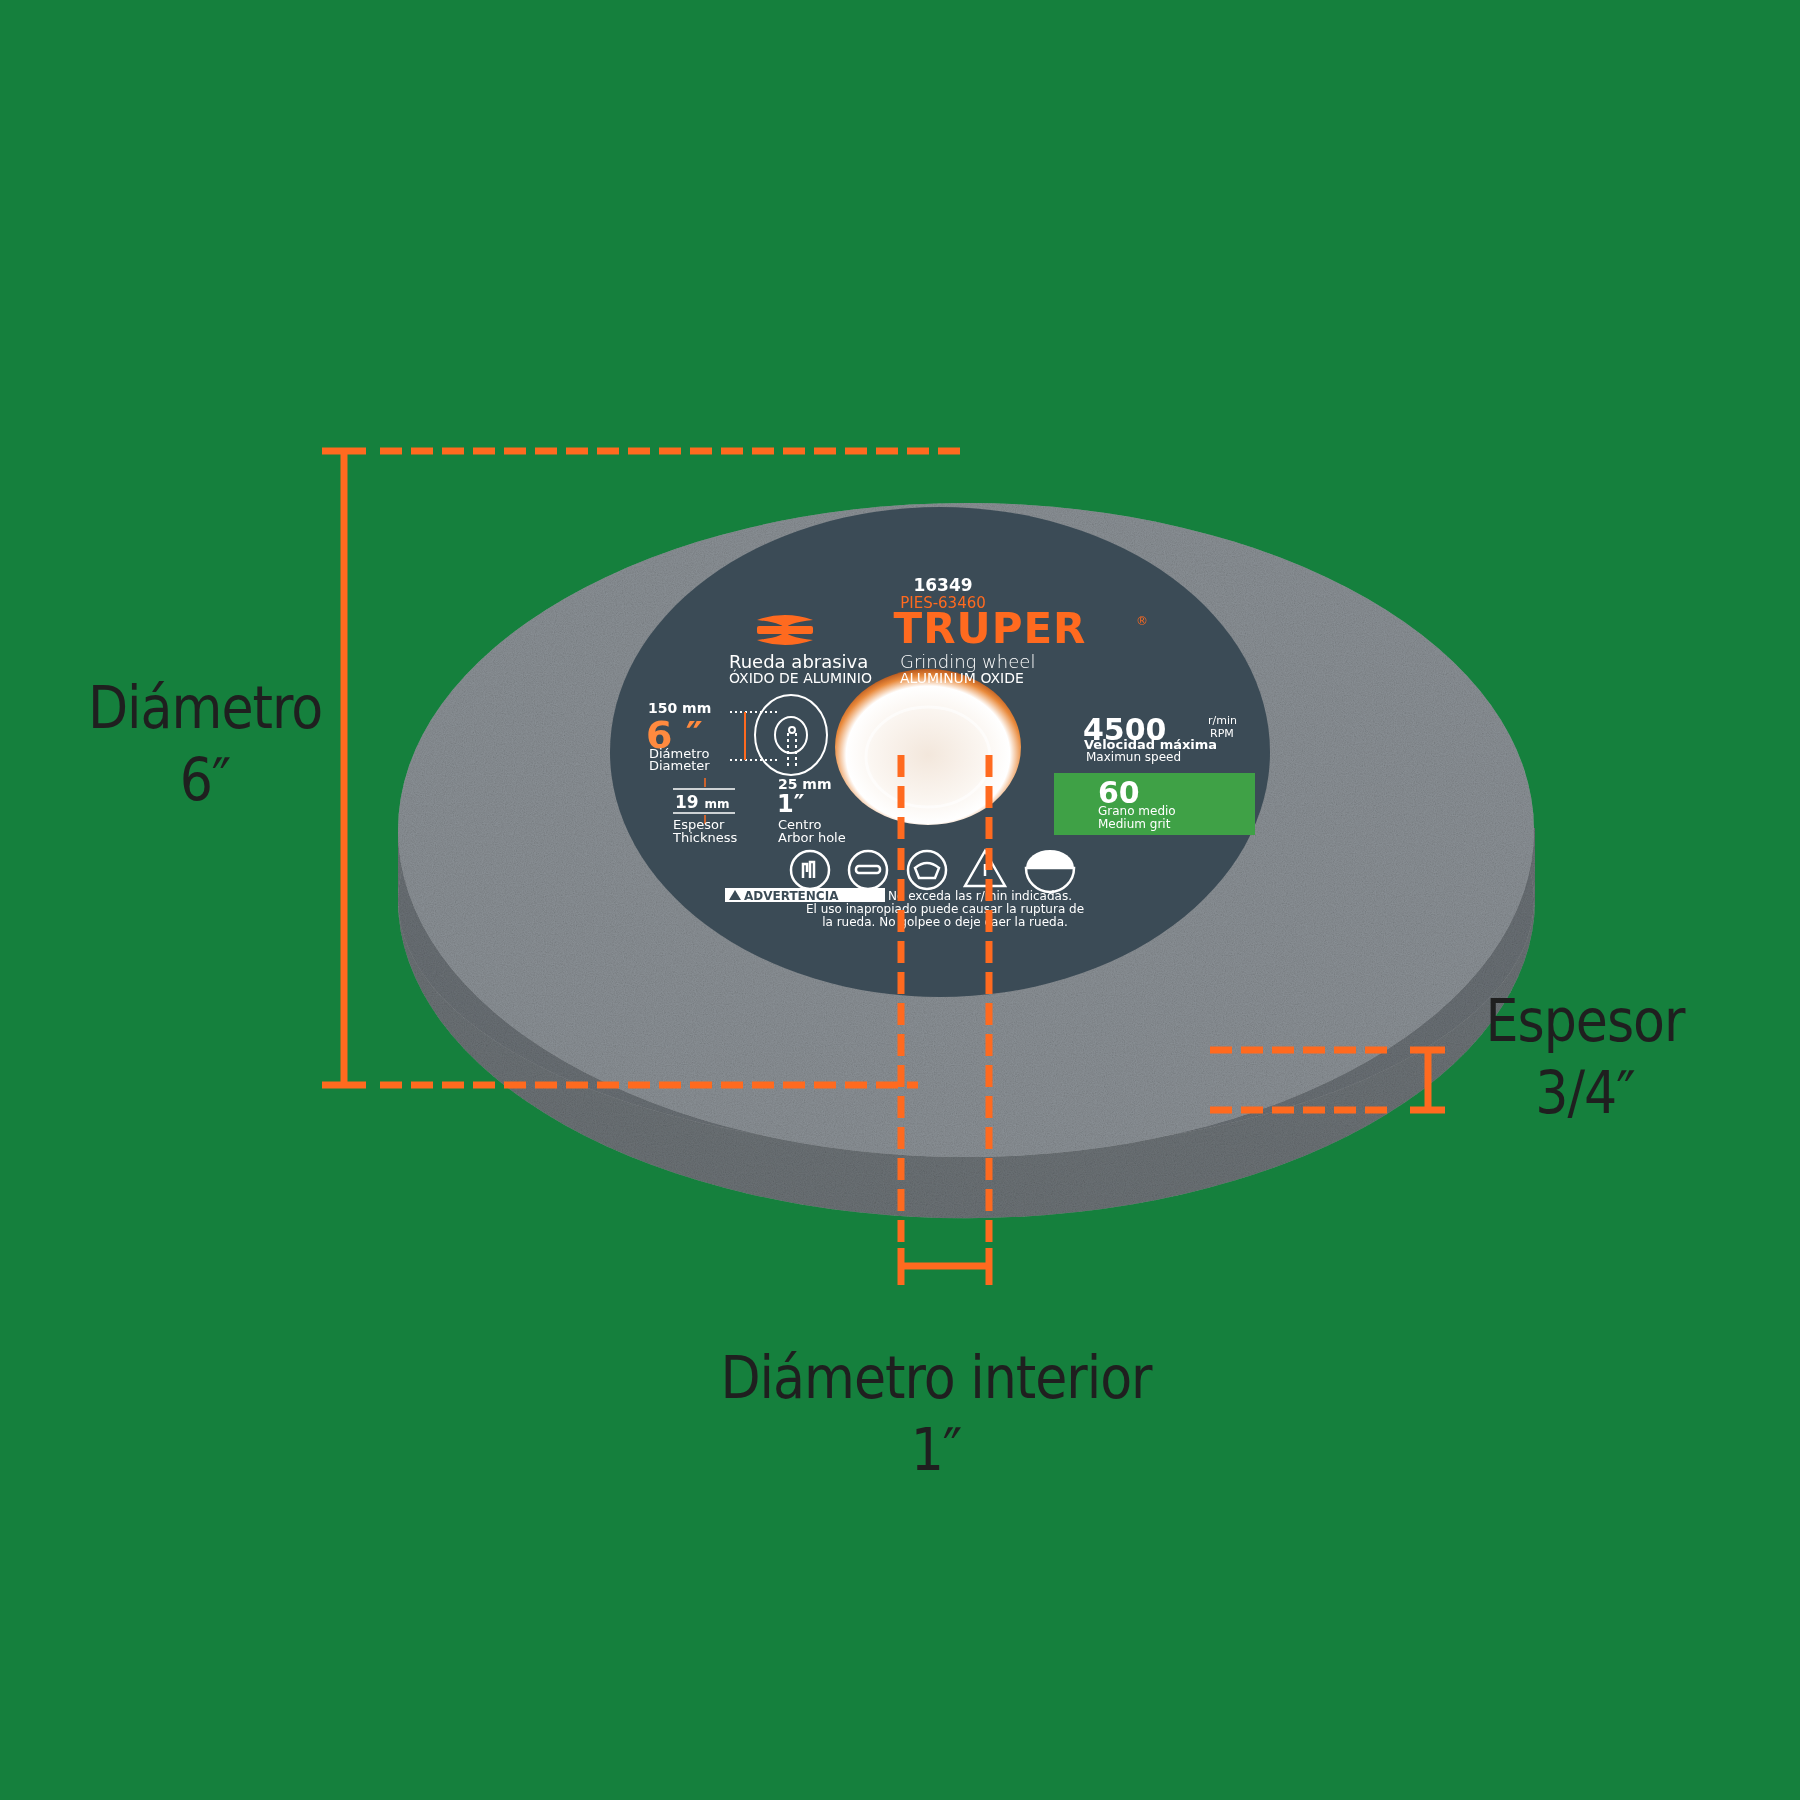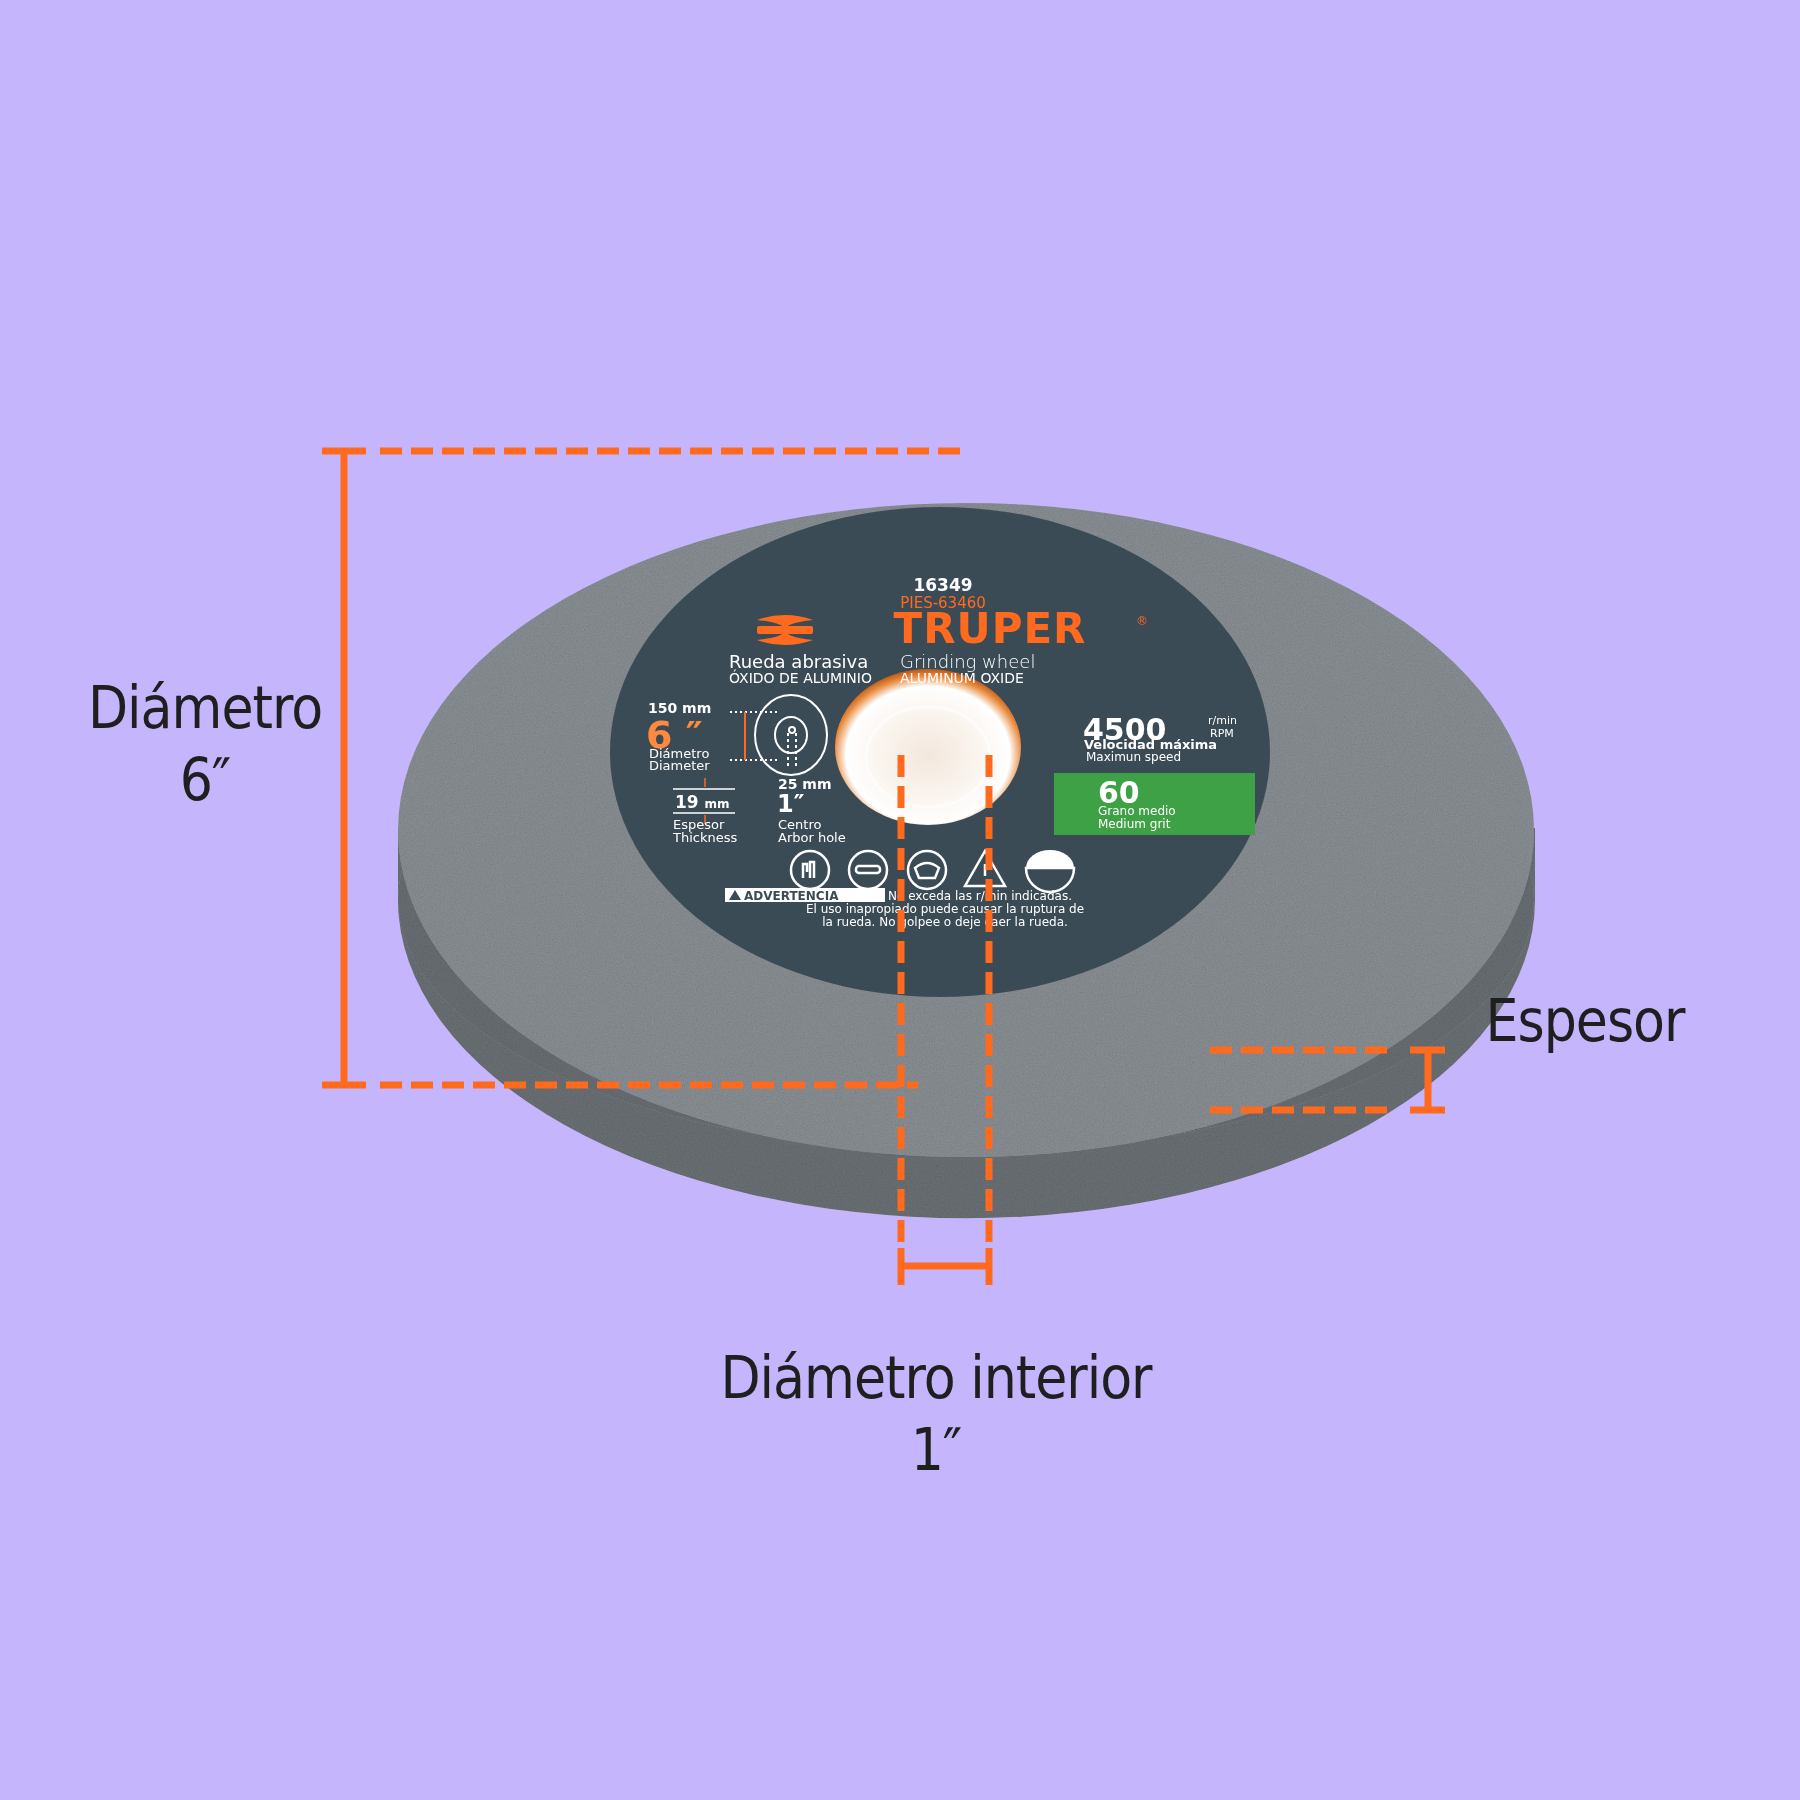--- a/index.html
+++ b/index.html
@@ -1,16 +1,16 @@
 <!DOCTYPE html>
 <html><head>
 <meta charset="utf-8">
 <style>
   html, body { margin:0; padding:0; background:#ffffff; }
-  #canvas { position:relative; width:1800px; height:1800px; background:#c4b5fd; overflow:hidden; font-family:"DejaVu Sans", sans-serif; }
+  #canvas { position:relative; width:1800px; height:1800px; background:#15803d; overflow:hidden; font-family:"DejaVu Sans", sans-serif; }
   .big-label { position:absolute; font-family:"DejaVu Sans Condensed","DejaVu Sans", sans-serif; color:#1f1f1f; font-size:58px; line-height:72px; text-align:center; letter-spacing:-1px; }
   svg text { font-family:"DejaVu Sans", sans-serif; }
 </style>
 </head>
 <body>
 
 <div id="canvas">
 
   <svg width="1800" height="1800" viewBox="0 0 1800 1800" style="position:absolute;left:0;top:0;">
     <defs>
@@ -167,20 +167,21 @@
     </g>
   </svg>
 
   <div class="big-label" style="left:60px; top:672px; width:290px;">
     <div>Diámetro</div>
     <div>6″</div>
   </div>
 
   <div class="big-label" style="left:1470px; top:985px; width:230px;">
     <div>Espesor</div>
+    <div>3/4″</div>
   </div>
 
   <div class="big-label" style="left:676px; top:1342px; width:520px;">
     <div>Diámetro interior</div>
     <div>1″</div>
   </div>
 
 </div>
 
 </body></html>

